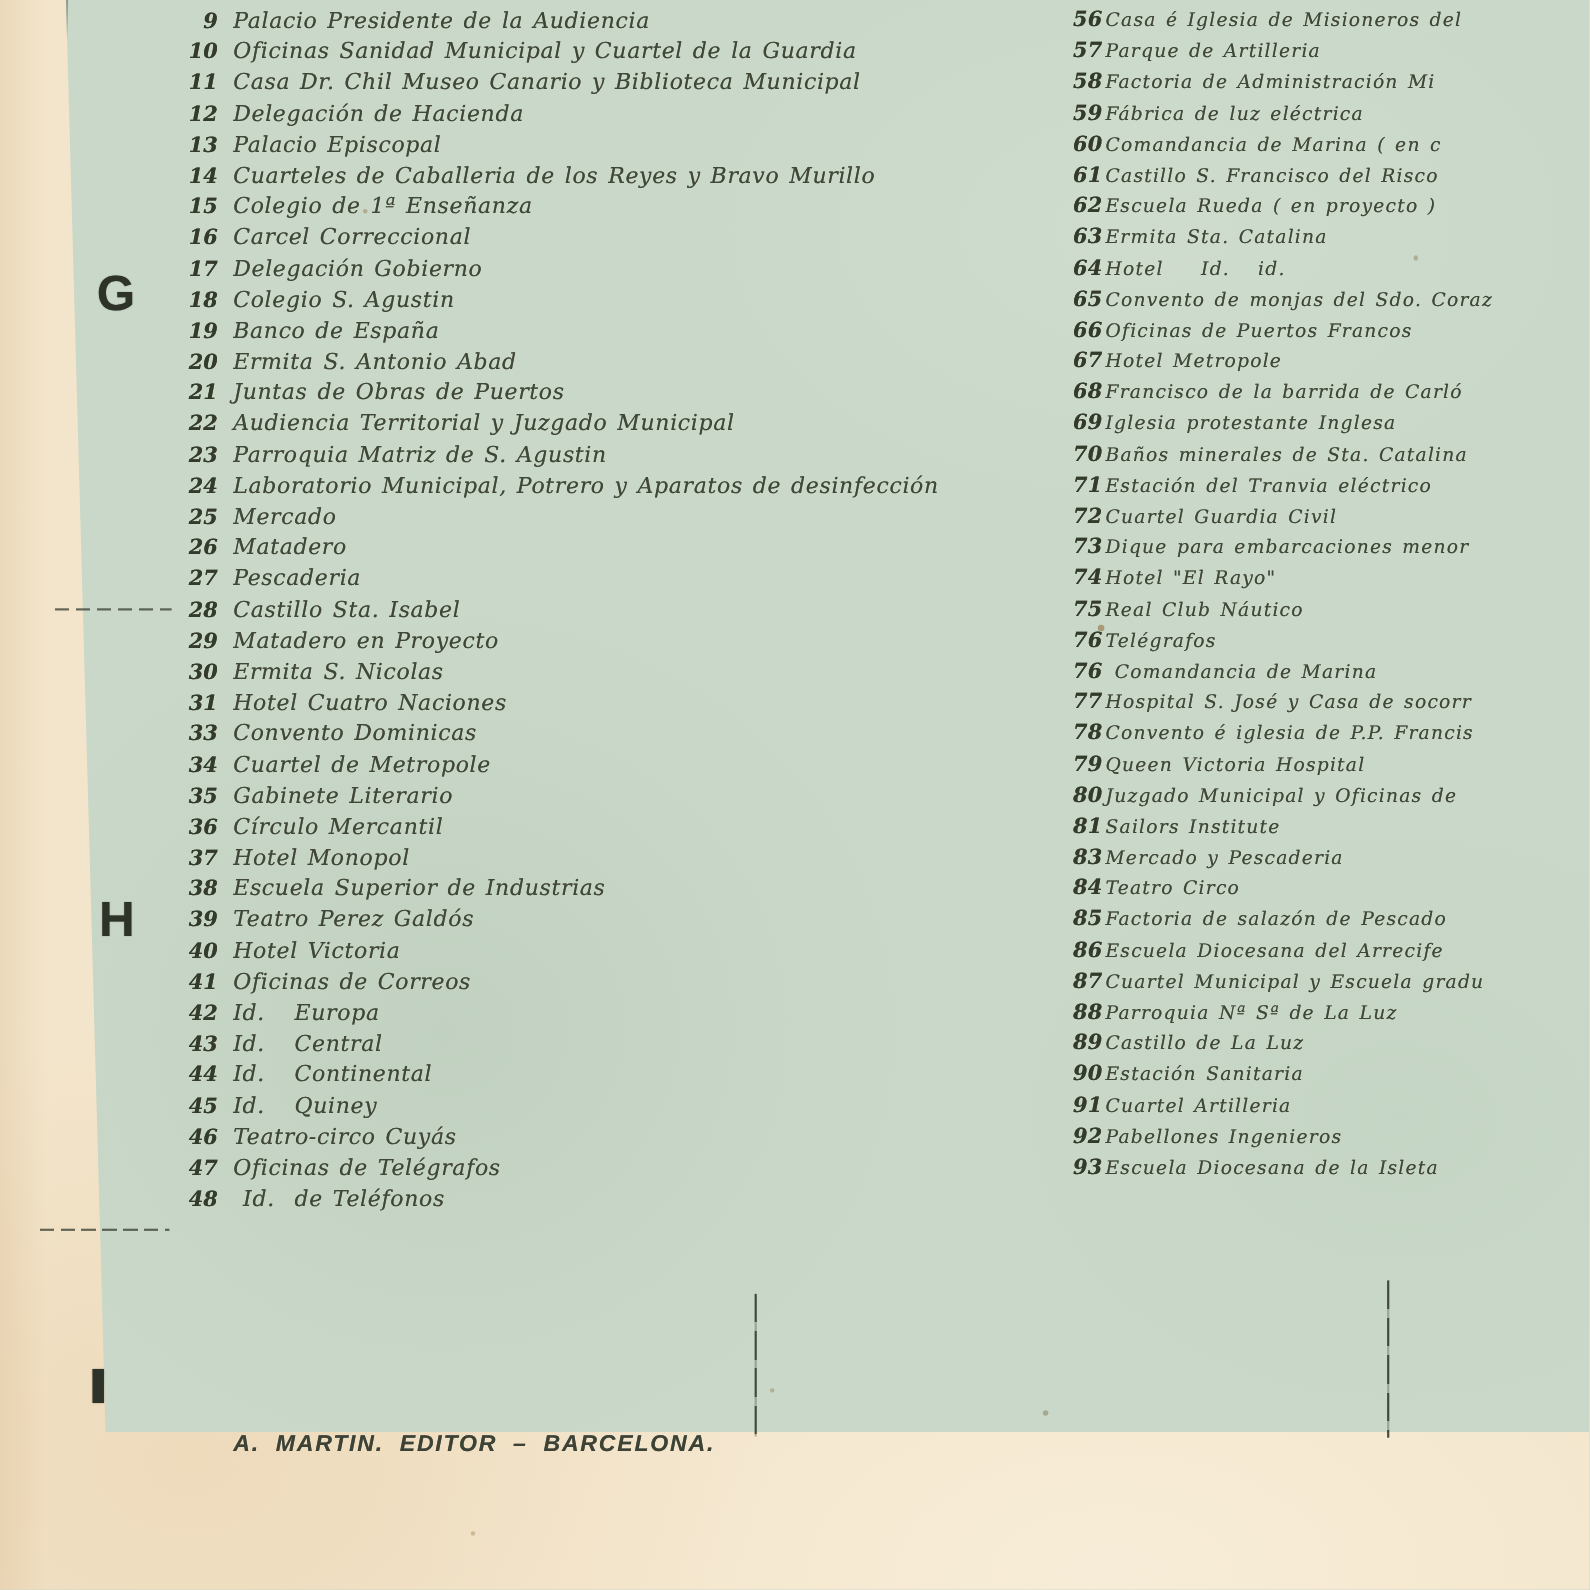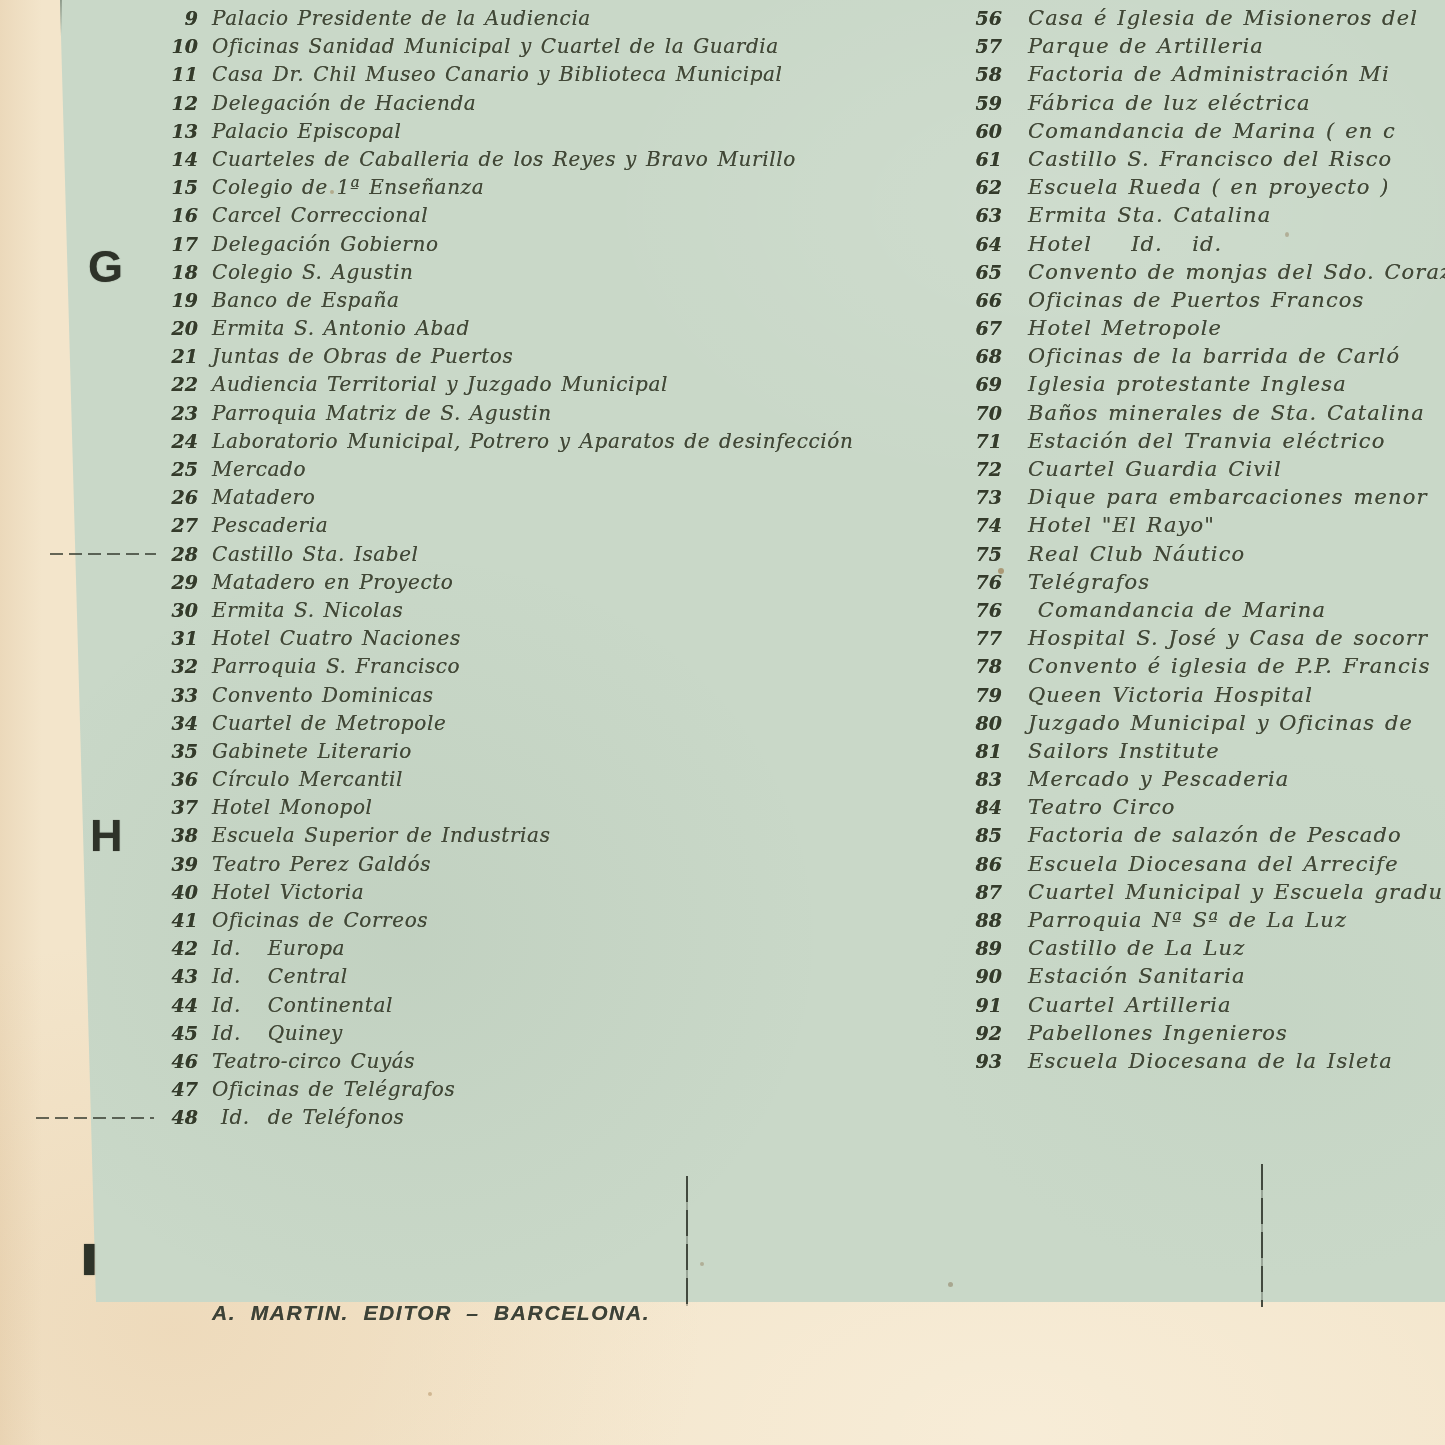--- a/index.html
+++ b/index.html
@@ -49,21 +49,21 @@
     flex: 0 0 auto; text-align: right;
   }
   .left  .num { width: 198px; }
   .right .num { width: 28px; text-align: right; }
   .lbl {
     font-style: italic; font-size: 20px;
     letter-spacing: 0.6px; word-spacing: 2px;
     text-shadow: 0 0 0.5px rgba(65,71,54,0.65);
   }
   .left  .lbl { margin-left: 14px; }
-  .right .lbl { margin-left: 26px; letter-spacing: 1.1px; font-size: 21px; }
+  .right .lbl { margin-left: 3px; letter-spacing: 1.1px; font-size: 17px; }
 
   
   .grid-letter {
     position: absolute;
     font-family: "Liberation Sans", sans-serif;
     font-weight: 800; font-size: 45px; line-height: 1;
     color: #2e3329; text-shadow: 0 0 1px rgba(46,51,41,0.7);
   }
   .grid-letter.g { left: 88px;  top: 244px; }
   .grid-letter.h { left: 90px;  top: 813px; }
@@ -130,21 +130,20 @@
     <div class="row"><span class="num">22</span><span class="lbl">Audiencia Territorial y Juzgado Municipal</span></div>
     <div class="row"><span class="num">23</span><span class="lbl">Parroquia Matriz de S. Agustin</span></div>
     <div class="row"><span class="num">24</span><span class="lbl">Laboratorio Municipal, Potrero y Aparatos de desinfección</span></div>
     <div class="row"><span class="num">25</span><span class="lbl">Mercado</span></div>
     <div class="row"><span class="num">26</span><span class="lbl">Matadero</span></div>
     <div class="row"><span class="num">27</span><span class="lbl">Pescaderia</span></div>
     <div class="row"><span class="num">28</span><span class="lbl">Castillo Sta. Isabel</span></div>
     <div class="row"><span class="num">29</span><span class="lbl">Matadero en Proyecto</span></div>
     <div class="row"><span class="num">30</span><span class="lbl">Ermita S. Nicolas</span></div>
     <div class="row"><span class="num">31</span><span class="lbl">Hotel Cuatro Naciones</span></div>
-    <div class="row"><span class="num">32</span><span class="lbl">Parroquia S. Francisco</span></div>
     <div class="row"><span class="num">33</span><span class="lbl">Convento Dominicas</span></div>
     <div class="row"><span class="num">34</span><span class="lbl">Cuartel de Metropole</span></div>
     <div class="row"><span class="num">35</span><span class="lbl">Gabinete Literario</span></div>
     <div class="row"><span class="num">36</span><span class="lbl">Círculo Mercantil</span></div>
     <div class="row"><span class="num">37</span><span class="lbl">Hotel Monopol</span></div>
     <div class="row"><span class="num">38</span><span class="lbl">Escuela Superior de Industrias</span></div>
     <div class="row"><span class="num">39</span><span class="lbl">Teatro Perez Galdós</span></div>
     <div class="row"><span class="num">40</span><span class="lbl">Hotel Victoria</span></div>
     <div class="row"><span class="num">41</span><span class="lbl">Oficinas de Correos</span></div>
     <div class="row"><span class="num">42</span><span class="lbl">Id.&nbsp;&nbsp;&nbsp;Europa</span></div>
@@ -161,21 +160,21 @@
     <div class="row"><span class="num">58</span><span class="lbl">Factoria de Administración Mi</span></div>
     <div class="row"><span class="num">59</span><span class="lbl">Fábrica de luz eléctrica</span></div>
     <div class="row"><span class="num">60</span><span class="lbl">Comandancia de Marina ( en c</span></div>
     <div class="row"><span class="num">61</span><span class="lbl">Castillo S. Francisco del Risco</span></div>
     <div class="row"><span class="num">62</span><span class="lbl">Escuela Rueda ( en proyecto )</span></div>
     <div class="row"><span class="num">63</span><span class="lbl">Ermita Sta. Catalina</span></div>
     <div class="row"><span class="num">64</span><span class="lbl">Hotel&nbsp;&nbsp;&nbsp;&nbsp;Id.&nbsp;&nbsp;&nbsp;id.</span></div>
     <div class="row"><span class="num">65</span><span class="lbl">Convento de monjas del Sdo. Coraz</span></div>
     <div class="row"><span class="num">66</span><span class="lbl">Oficinas de Puertos Francos</span></div>
     <div class="row"><span class="num">67</span><span class="lbl">Hotel Metropole</span></div>
-    <div class="row"><span class="num">68</span><span class="lbl">Oficinas de la barrida de Carló</span></div>
+    <div class="row"><span class="num">68</span><span class="lbl">Francisco de la barrida de Carló</span></div>
     <div class="row"><span class="num">69</span><span class="lbl">Iglesia protestante Inglesa</span></div>
     <div class="row"><span class="num">70</span><span class="lbl">Baños minerales de Sta. Catalina</span></div>
     <div class="row"><span class="num">71</span><span class="lbl">Estación del Tranvia eléctrico</span></div>
     <div class="row"><span class="num">72</span><span class="lbl">Cuartel Guardia Civil</span></div>
     <div class="row"><span class="num">73</span><span class="lbl">Dique para embarcaciones menor</span></div>
     <div class="row"><span class="num">74</span><span class="lbl">Hotel "El Rayo"</span></div>
     <div class="row"><span class="num">75</span><span class="lbl">Real Club Náutico</span></div>
     <div class="row"><span class="num">76</span><span class="lbl">Telégrafos</span></div>
     <div class="row"><span class="num">76</span><span class="lbl">&nbsp;Comandancia de Marina</span></div>
     <div class="row"><span class="num">77</span><span class="lbl">Hospital S. José y Casa de socorr</span></div>

